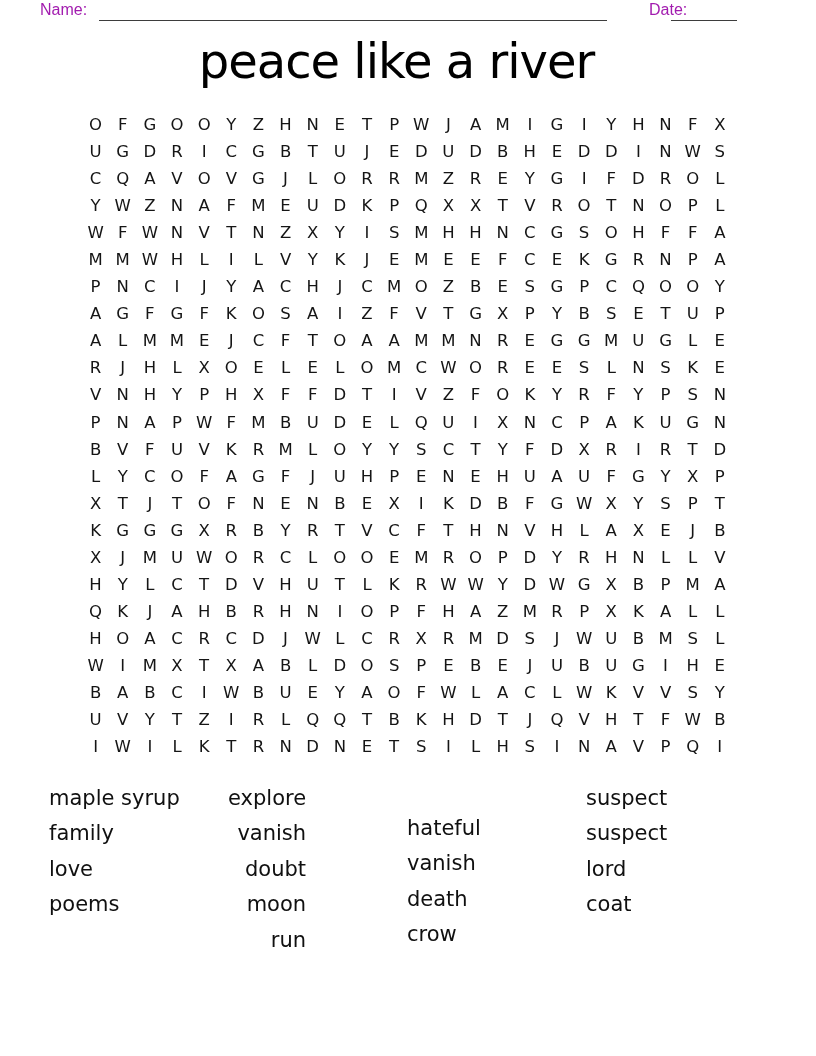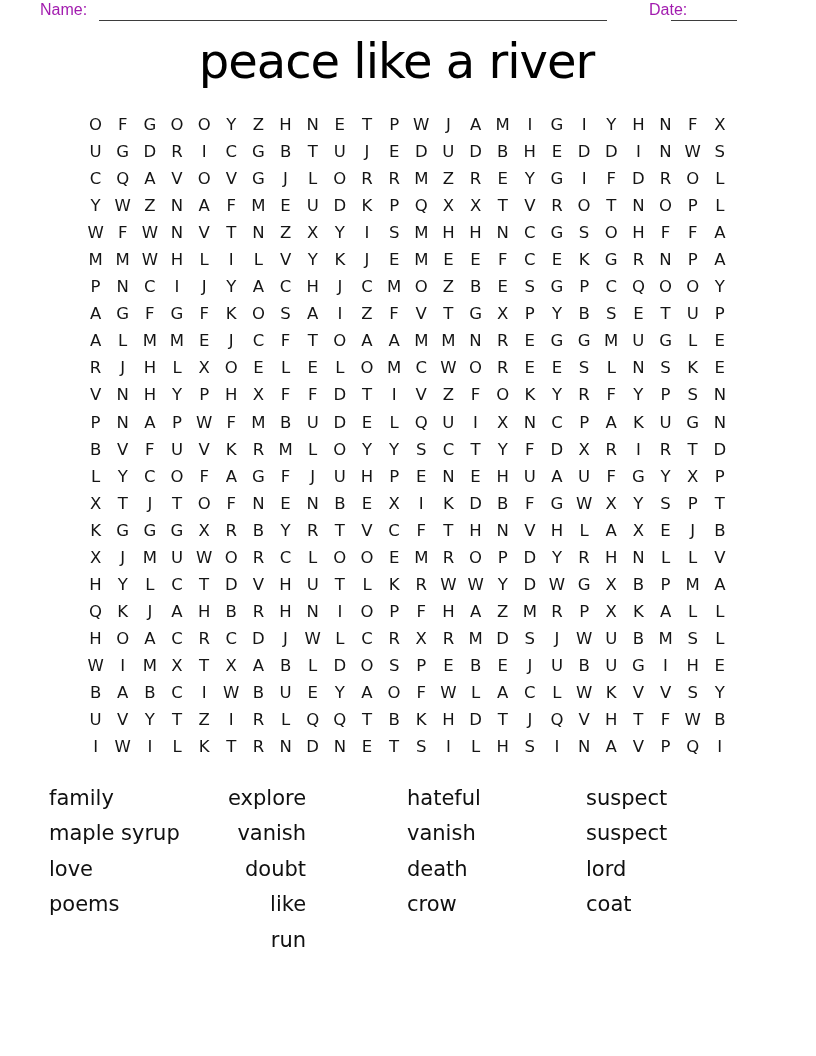--- a/index.html
+++ b/index.html
@@ -77,21 +77,21 @@
     left: 49px;
     top: 781px;
     width: 720px;
   }
   .word-col {
     position: absolute;
     top: 0;
   }
   .word-col:nth-child(1) { left: 0px;   }
   .word-col:nth-child(2) { left: 179px; text-align: right; }
-  .word-col:nth-child(3) { left: 358px; }
+  .word-col:nth-child(3) { left: 358px; margin-top: 30px; }
   .word-col:nth-child(4) { left: 537px; }
   .word {
     height: 35.4px;
     line-height: 35.4px;
     font-family: "DejaVu Sans", sans-serif;
     font-size: 21px;
     color: #101010;
     white-space: nowrap;
   }
 </style>
@@ -679,30 +679,30 @@
     <span class="cell">N</span>
     <span class="cell">A</span>
     <span class="cell">V</span>
     <span class="cell">P</span>
     <span class="cell">Q</span>
     <span class="cell">I</span>
   </div>
 
 <div id="word-list">
     <div class="word-col">
+      <div class="word">maple syrup</div>
       <div class="word">family</div>
-      <div class="word">maple syrup</div>
       <div class="word">love</div>
       <div class="word">poems</div>
     </div>
     <div class="word-col">
       <div class="word">explore</div>
       <div class="word">vanish</div>
       <div class="word">doubt</div>
-      <div class="word">like</div>
+      <div class="word">moon</div>
       <div class="word">run</div>
     </div>
     <div class="word-col">
       <div class="word">hateful</div>
       <div class="word">vanish</div>
       <div class="word">death</div>
       <div class="word">crow</div>
     </div>
     <div class="word-col">
       <div class="word">suspect</div>

